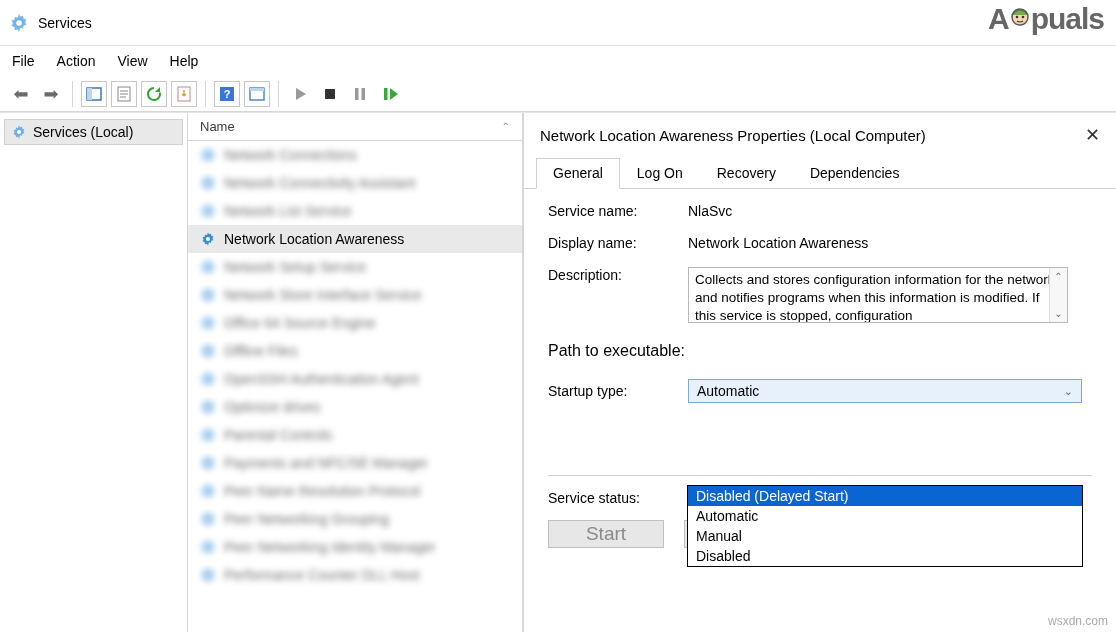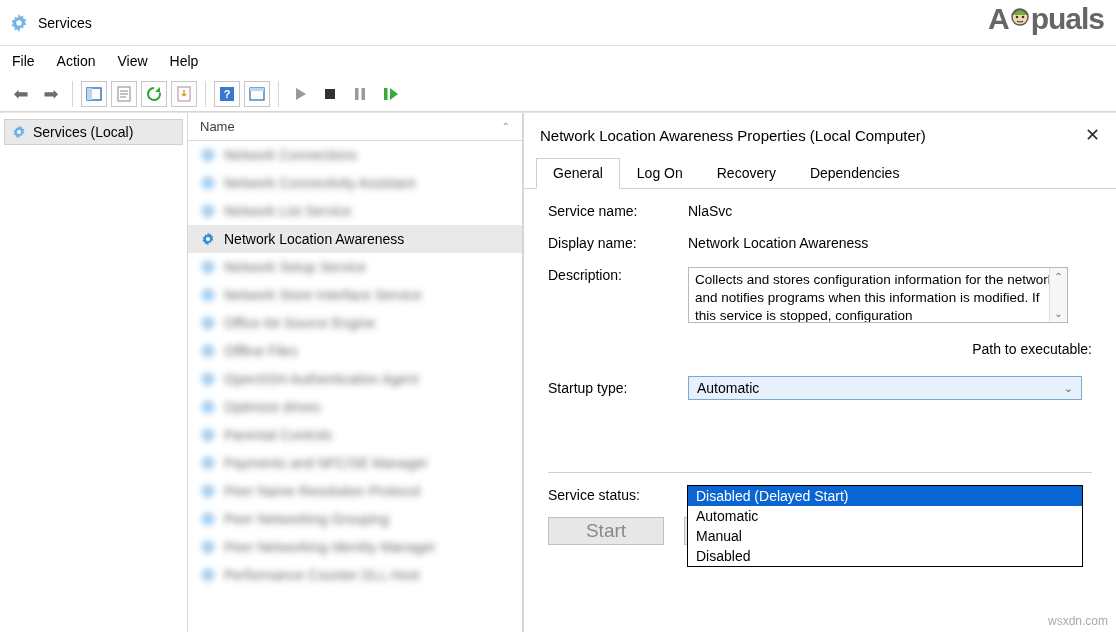--- a/index.html
+++ b/index.html
@@ -149,21 +149,21 @@
     position:relative;
   }
   .desc-scroll {
     position:absolute; right:0; top:0; bottom:0; width:18px;
     display:flex; flex-direction:column; justify-content:space-between;
     align-items:center;
     background:#f7f7f7;
     border-left:1px solid #ddd;
   }
   .desc-scroll span{font-size:10px;color:#666;padding:2px 0;}
-  .path-block { margin: 6px 0 16px 0; font-size:14px; line-height:1.5;text-align:right;}
+  .path-block { margin: 6px 0 16px 0; font-size:16px; line-height:1.5;}
   .startup-row { display:flex; align-items:center; margin-bottom: 0px;}
   .combo {
     width: 394px;
     height: 24px;
     border: 1px solid #7aa8d8;
     background: #e6f1fb;
     display:flex; align-items:center;
     padding: 0 8px;
     font-size: 14px;
     position:relative;

